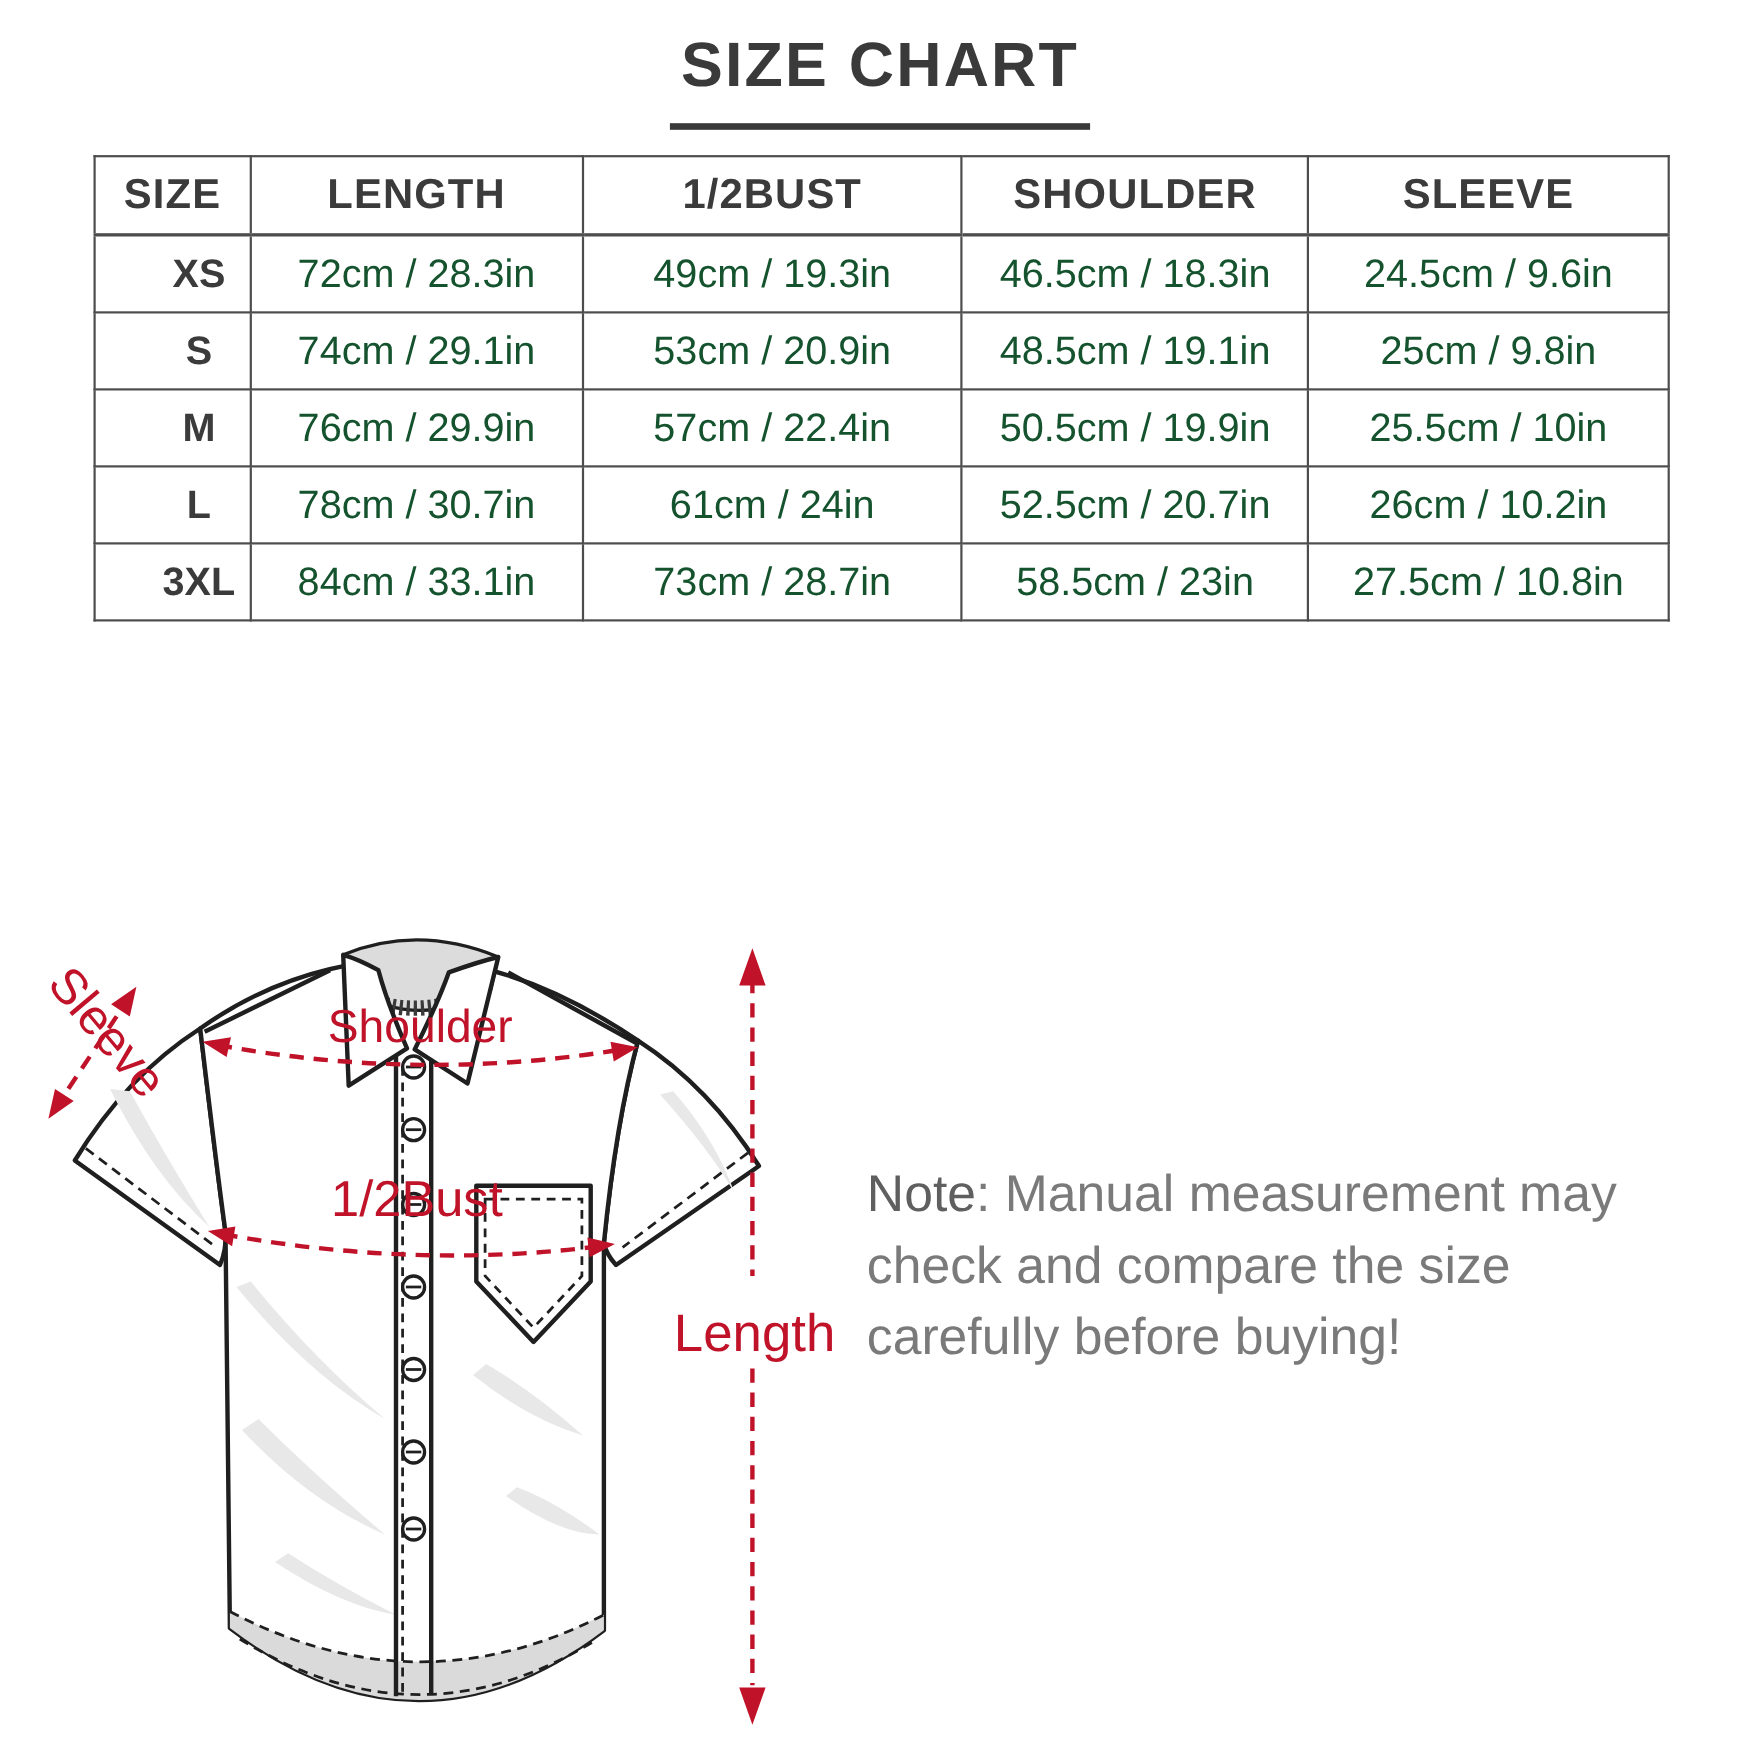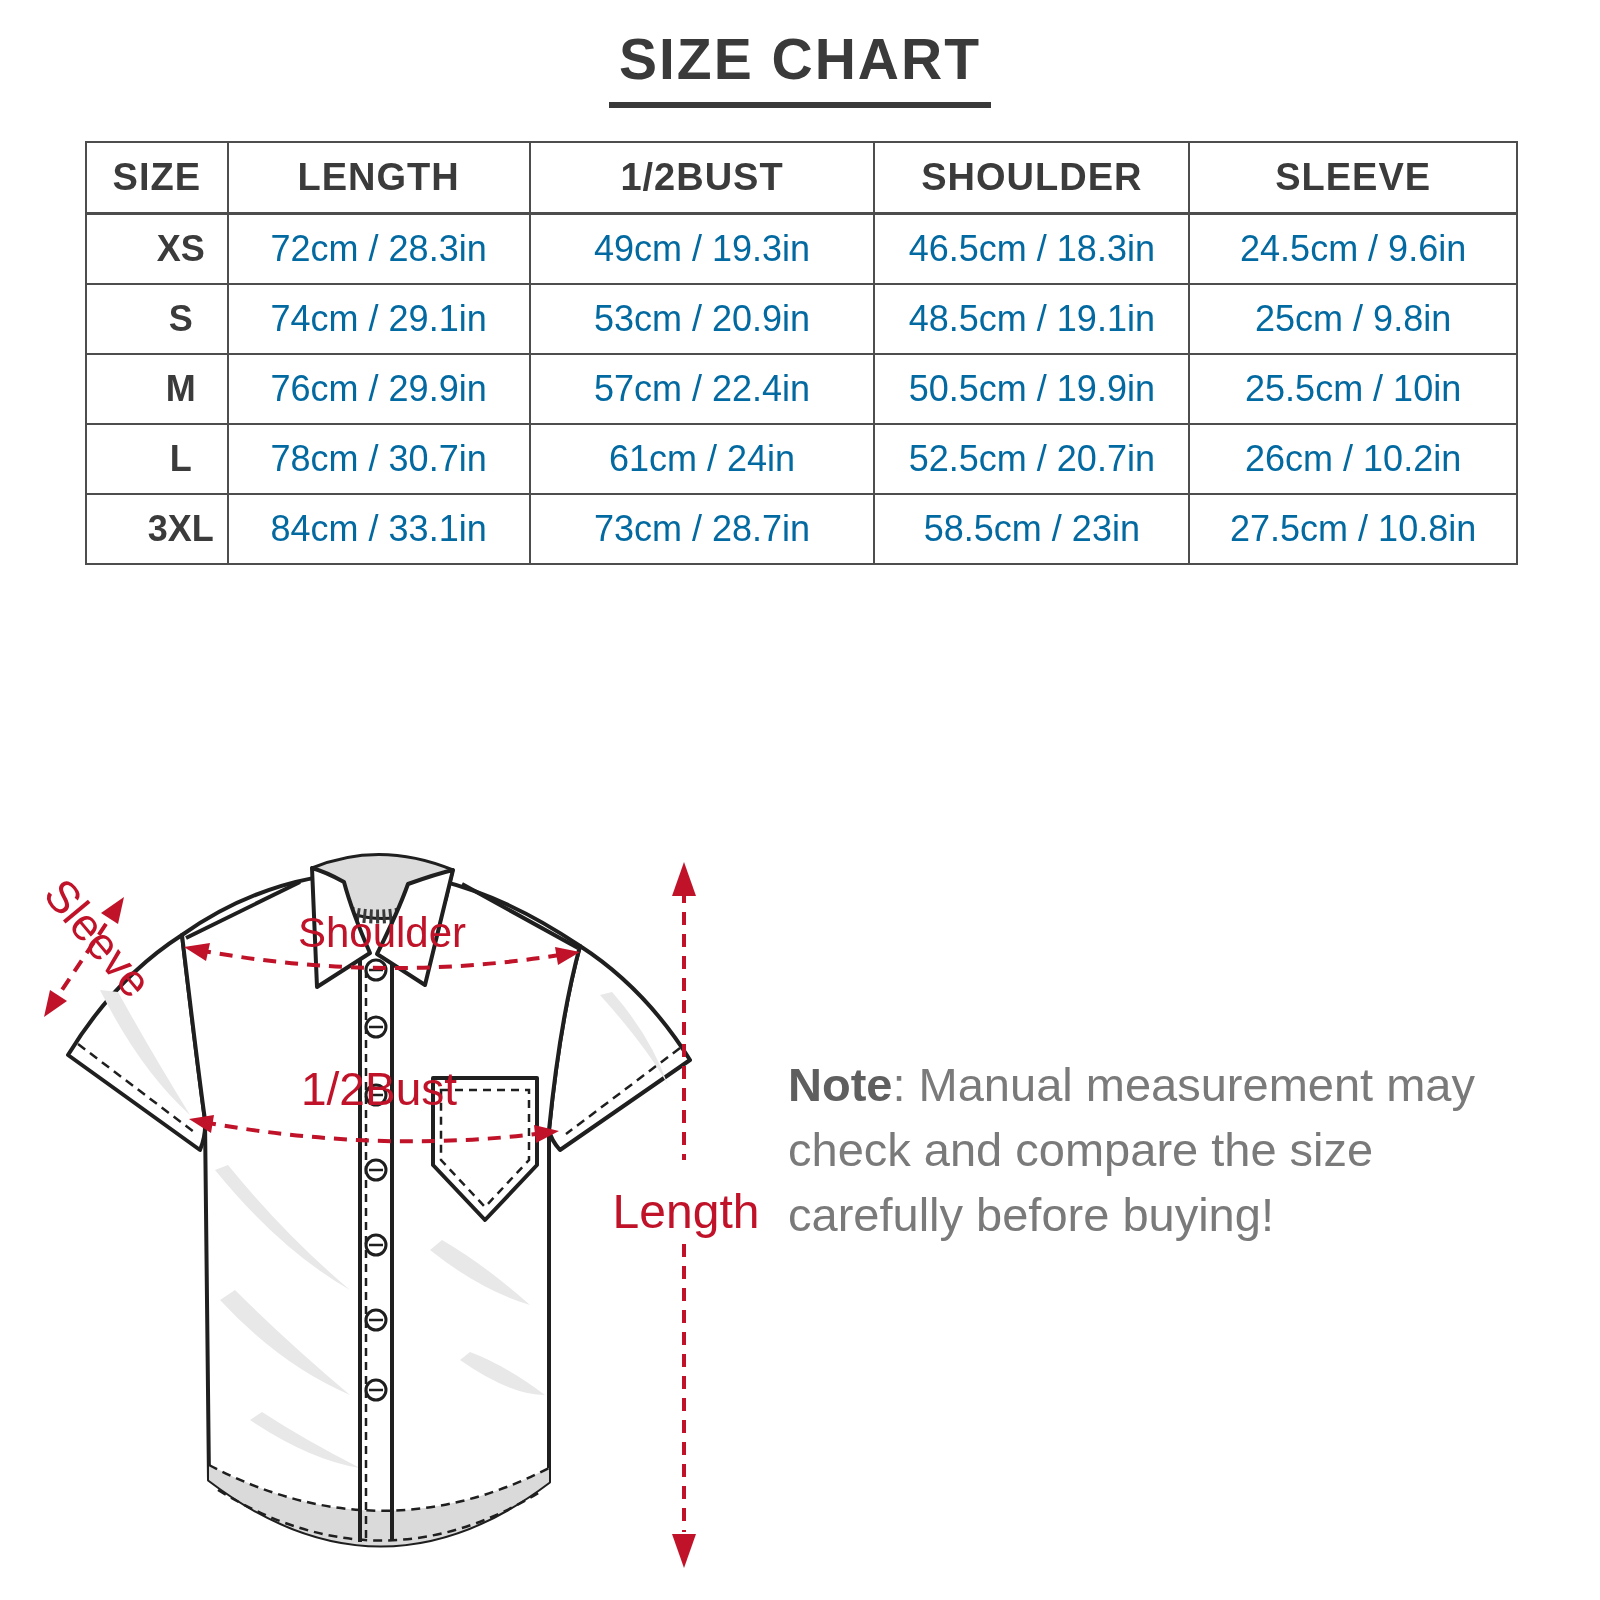--- a/index.html
+++ b/index.html
@@ -4,47 +4,47 @@
 <style>
   html,body{margin:0;padding:0;}
   body{
     width:1600px;height:1600px;position:relative;background:#ffffff;
     font-family:"Liberation Sans", sans-serif;overflow:hidden;
   }
   
   .title-wrap{position:absolute;top:26px;left:0;width:1600px;text-align:center;}
   .title{
     display:inline-block;font-size:57px;font-weight:bold;color:#3a3a3a;
-    letter-spacing:2px;border-bottom:6px solid #3a3a3a;padding:0 10px 10px 10px;
+    letter-spacing:2px;border-bottom:6px solid #3a3a3a;padding:0 10px 20px 10px;
   }
   
   .size-table{
     position:absolute;left:85px;top:141px;width:1433px;
     border-collapse:collapse;table-layout:fixed;
   }
   .size-table th,.size-table td{
     border:2px solid #4d4d4d;text-align:center;vertical-align:middle;
     padding:0;height:68px;
   }
   .size-table th{
     font-size:38px;font-weight:bold;color:#3b3b3b;height:69px;
     border-bottom:3px solid #4d4d4d;letter-spacing:1px;
   }
-  .size-table td{font-size:36px;color:#0369a1;}
+  .size-table td{font-size:36px;color:#14532d;}
   .size-table td.size-col{font-weight:bold;color:#3b3b3b;font-size:36px;padding-left:48px;}
   .col-size{width:9.9%;} .col-length{width:21.1%;} .col-bust{width:24.1%;}
   .col-shoulder{width:22.0%;} .col-sleeve{width:22.9%;}
   
   .diagram{position:absolute;left:0;top:820px;width:760px;height:760px;}
   
   .note{
     position:absolute;left:788px;top:1052px;width:710px;
     font-size:47px;line-height:65px;color:#7a7a7a;
   }
-  .note .note-label{font-weight:bold;color:#5f5f5f;}
+  .note .note-label{font-weight:normal;color:#5f5f5f;}
   .note .nline{display:block;}
 </style>
 </head>
 <body>
 
 <div class="title-wrap">
   <span class="title">SIZE CHART</span>
 </div>
 
 <table class="size-table">

